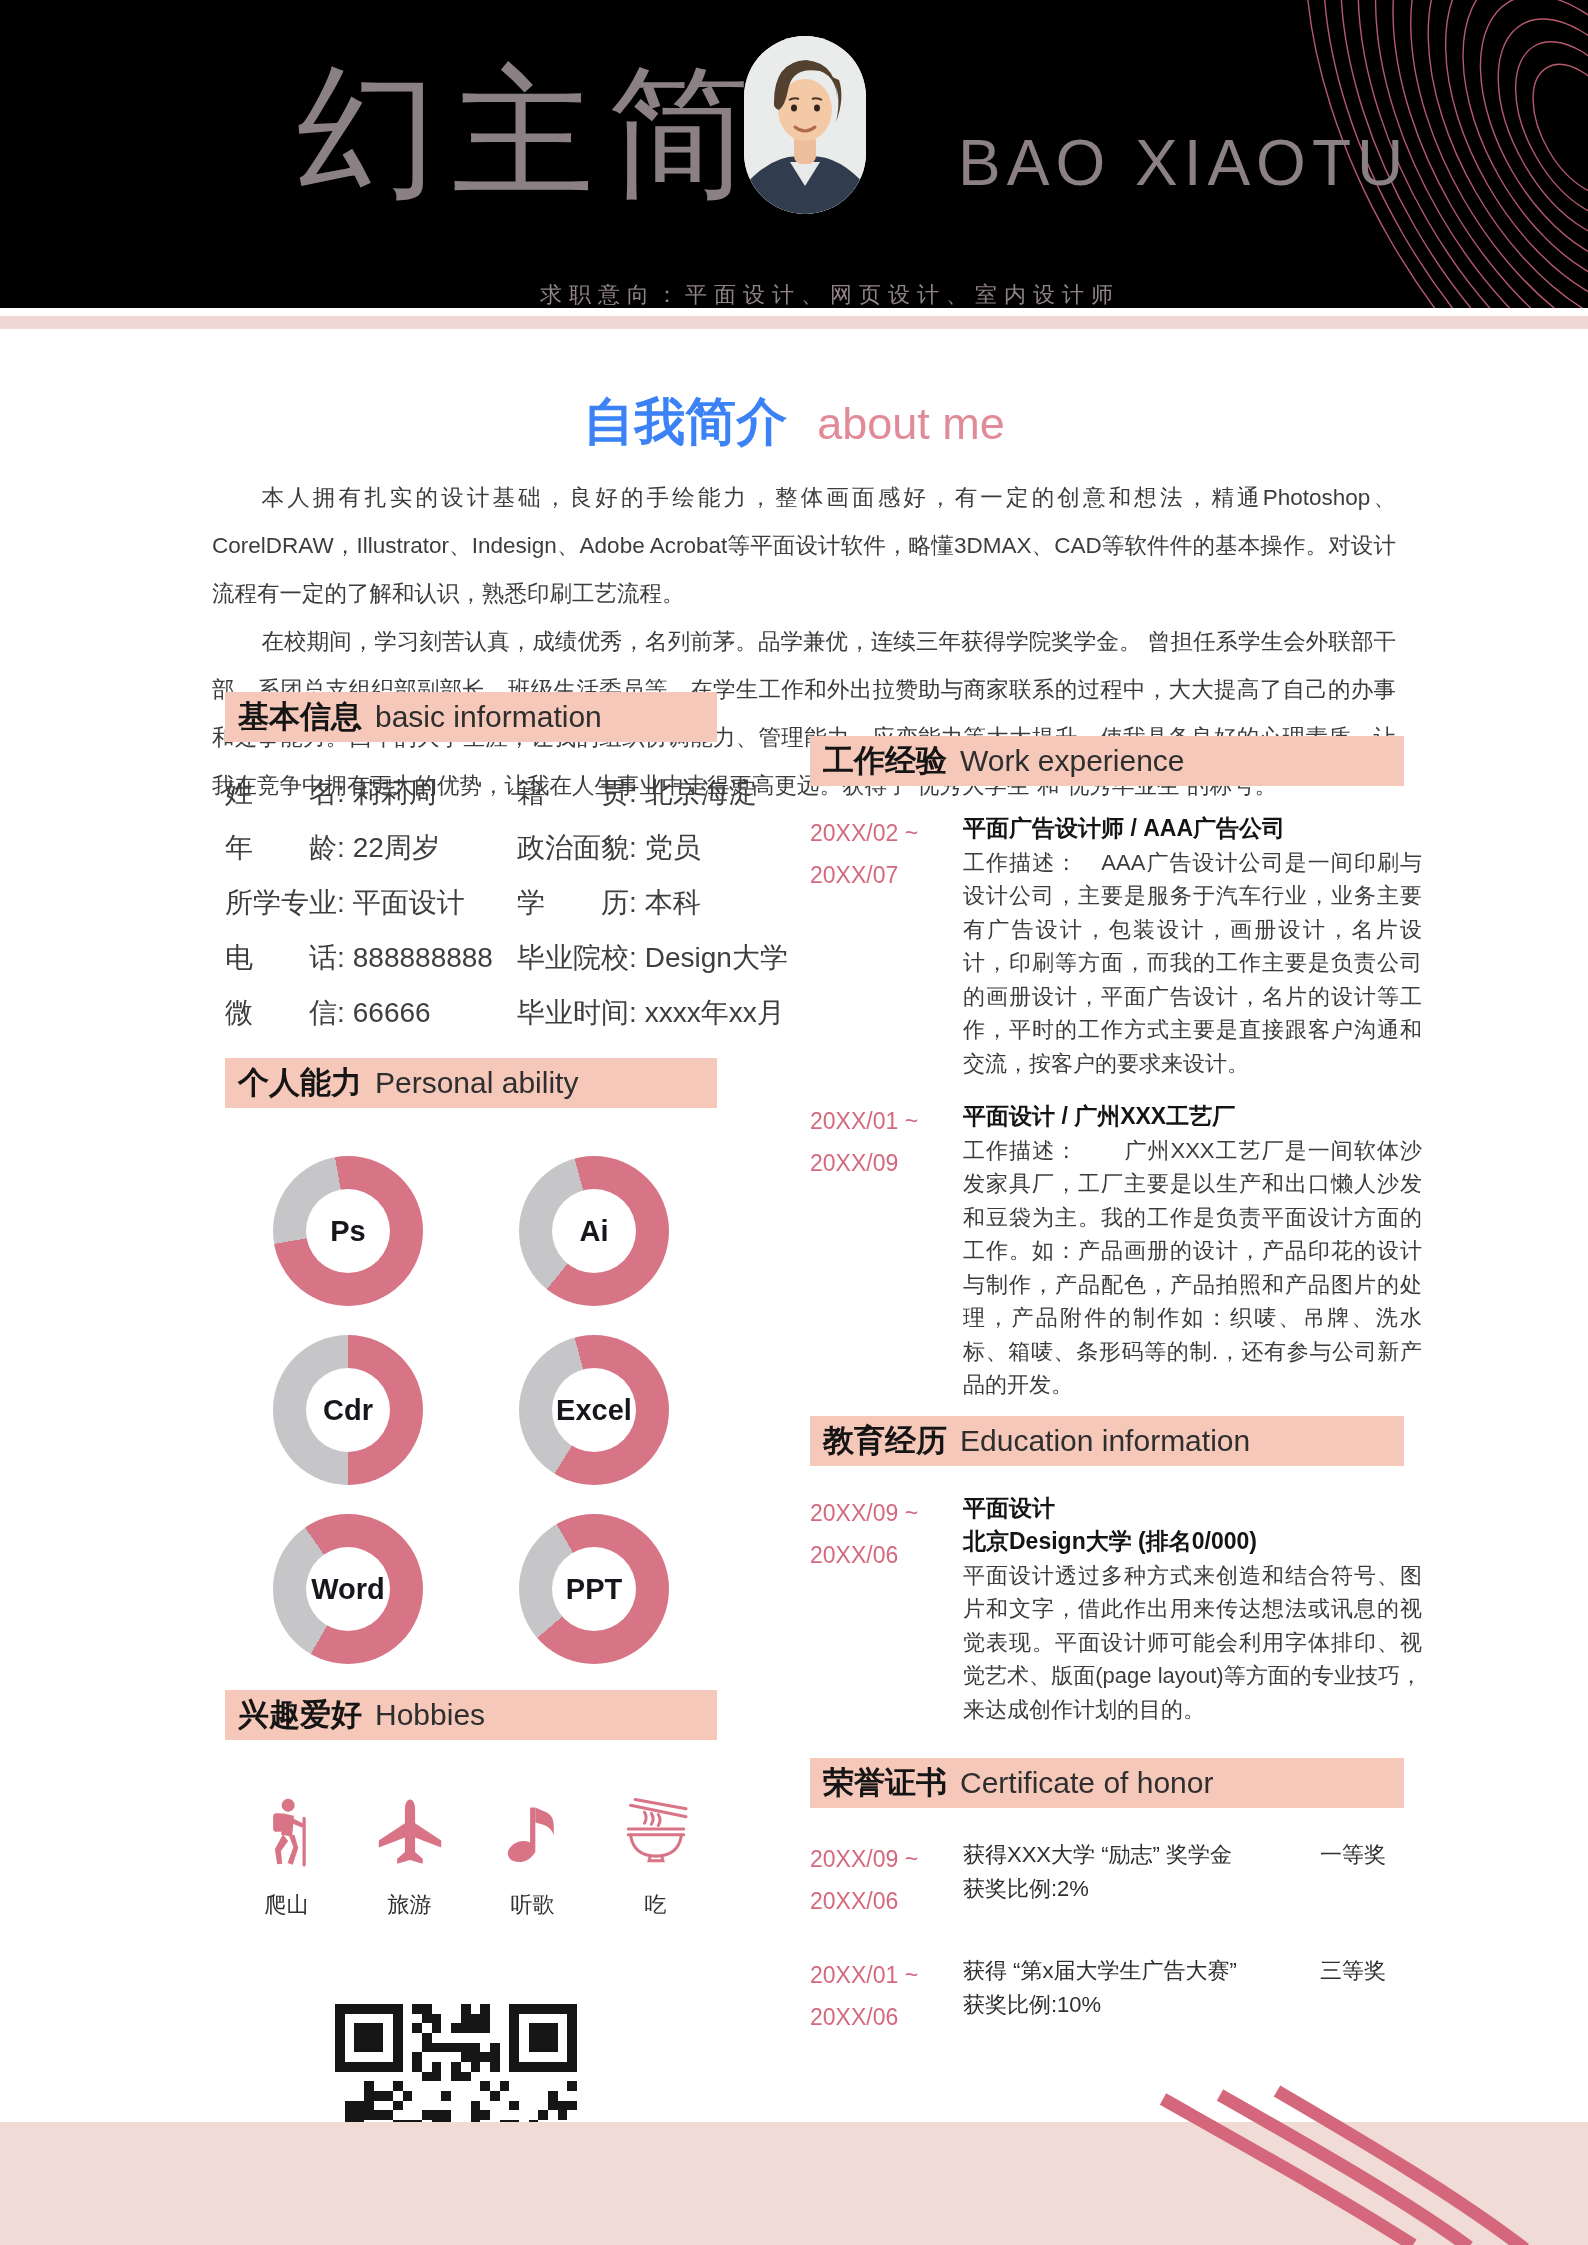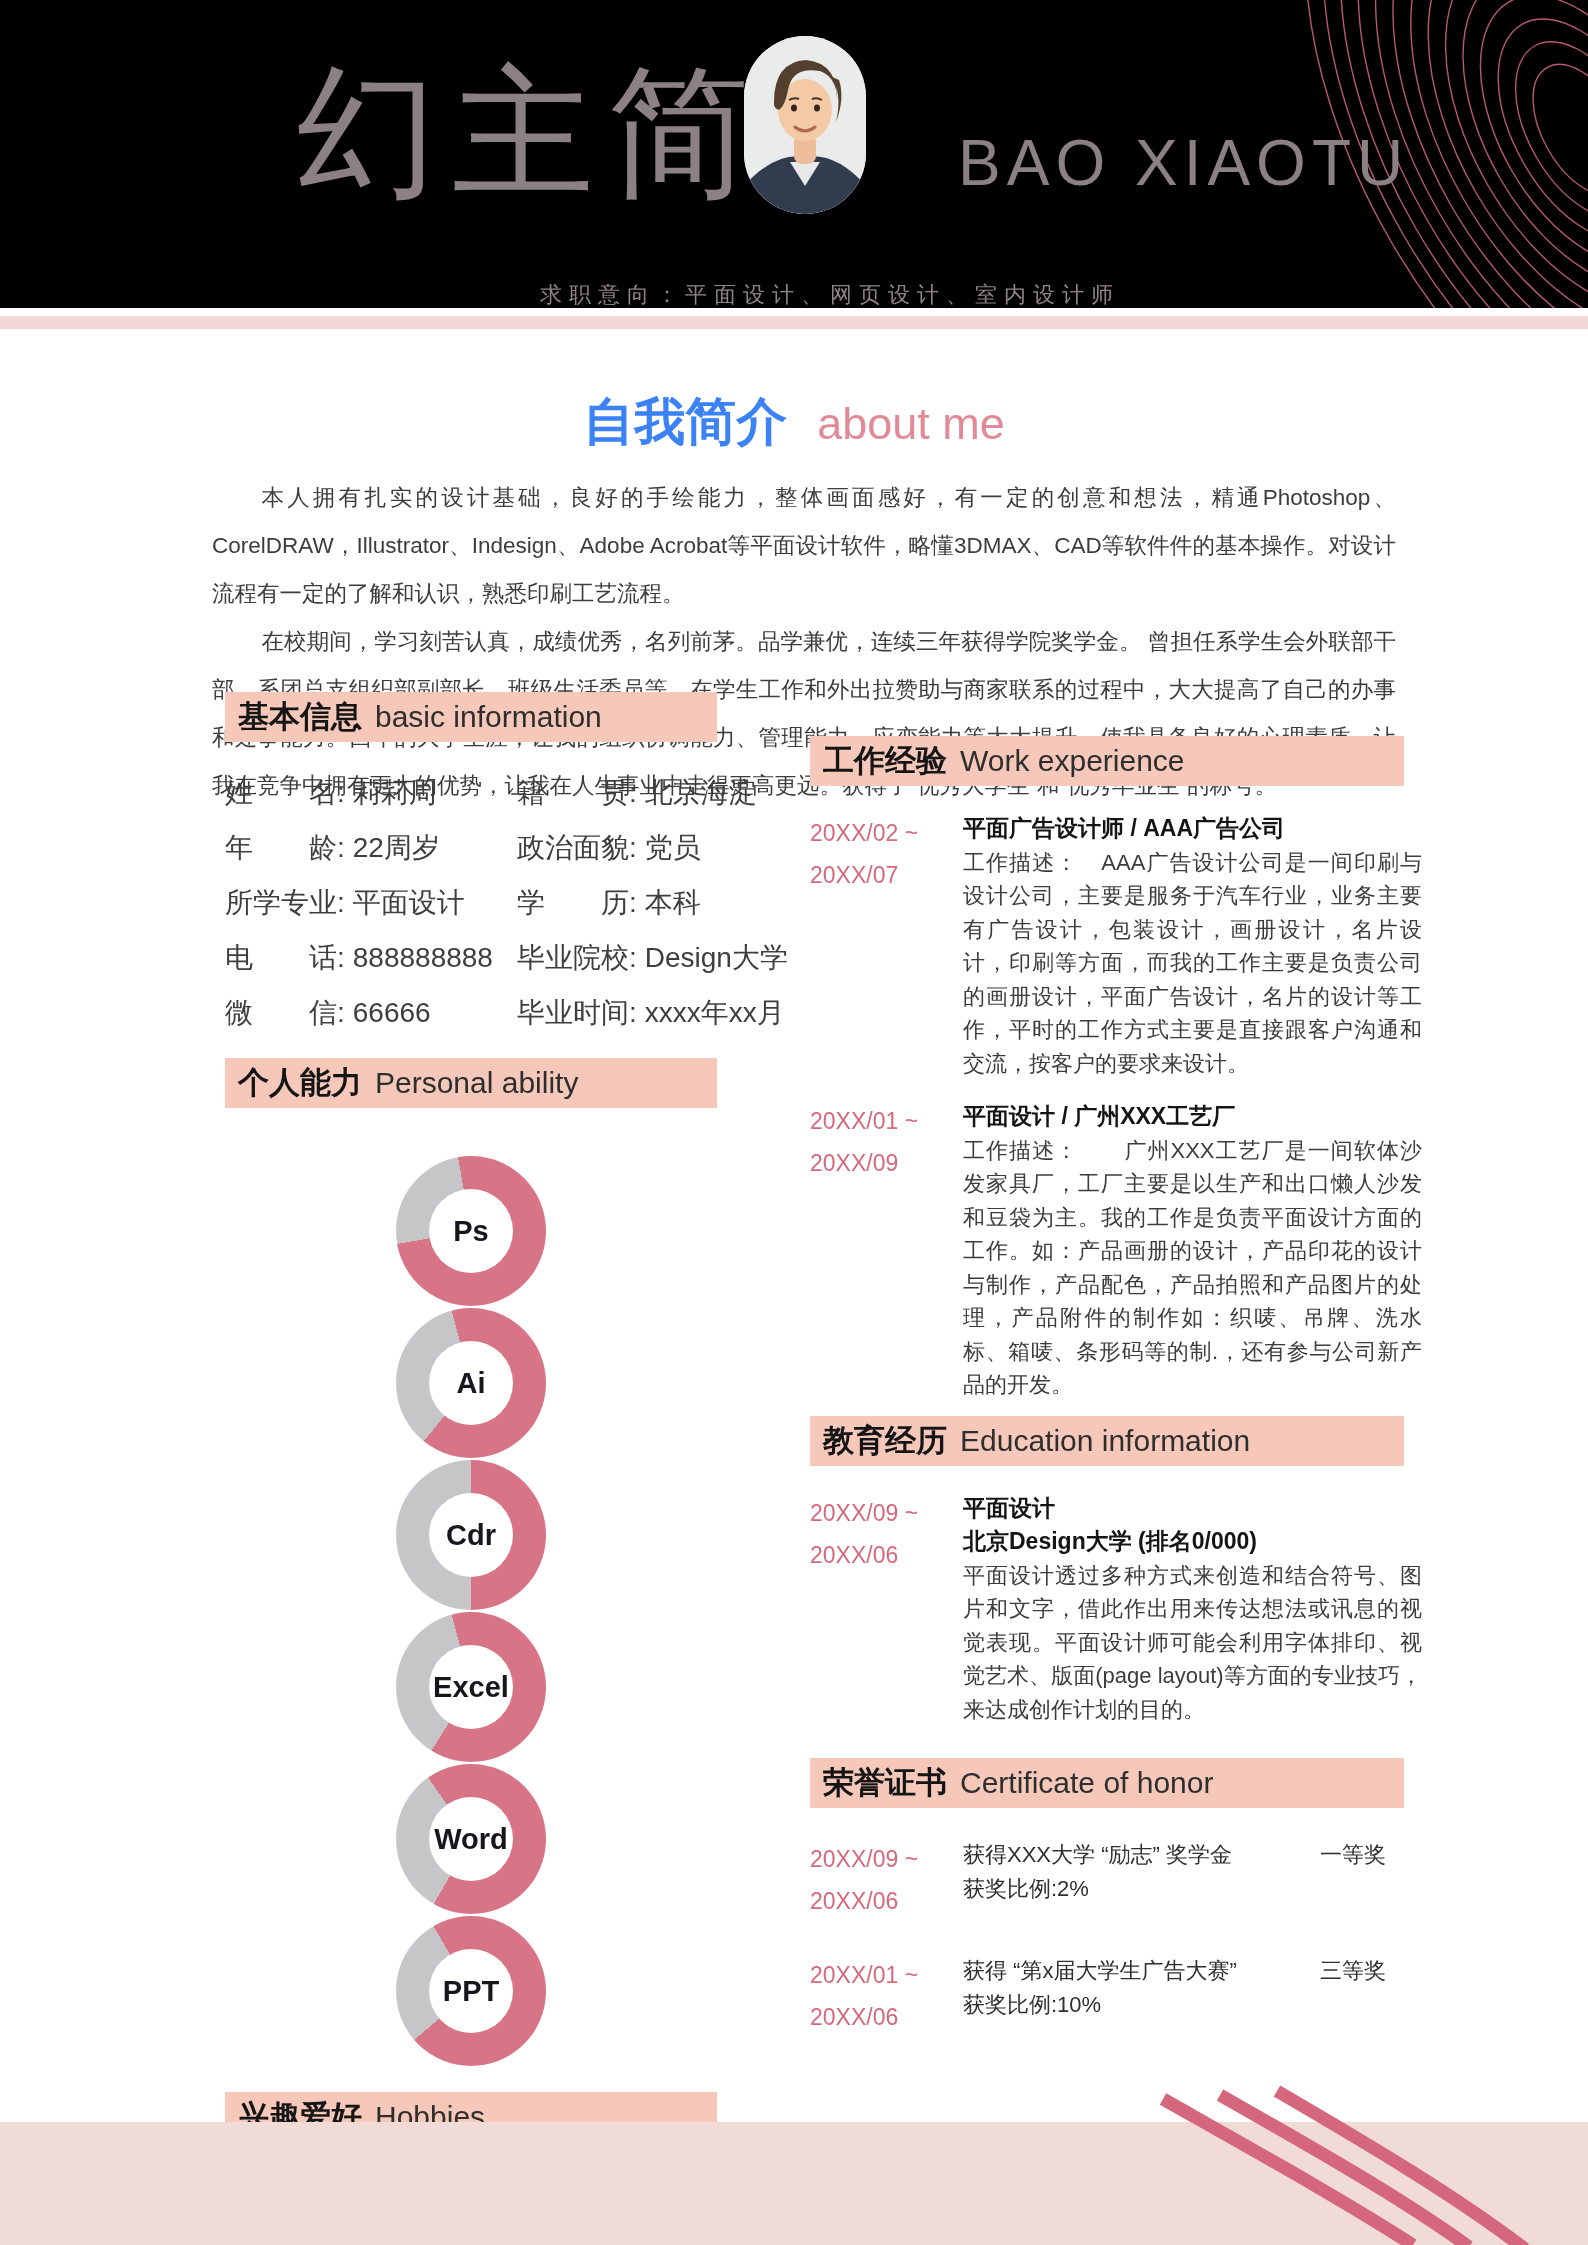--- a/index.html
+++ b/index.html
@@ -34,22 +34,22 @@
   .sec-zh{font-size:31px;font-weight:bold;color:#151515;white-space:nowrap;}
   .sec-en{font-size:30px;color:#2e2e2e;margin-left:13px;white-space:nowrap;}
 
   
   .info-grid{margin-top:32px;display:grid;grid-template-columns:292px 1fr;row-gap:17px;
              font-size:28px;color:#3e3e3e;}
   .info-item{white-space:nowrap;}
   .info-label{margin-right:8px;}
 
   
-  .donut-grid{display:grid;grid-template-columns:repeat(1,1fr);justify-items:center;
-              row-gap:2px;margin-top:48px;}
+  .donut-grid{display:grid;grid-template-columns:repeat(2,1fr);justify-items:center;
+              row-gap:29px;margin-top:48px;}
   .donut{width:150px;height:150px;border-radius:50%;position:relative;display:flex;
          align-items:center;justify-content:center;
          background:conic-gradient(from var(--rot,0deg), #d77486 calc(var(--p,60)*1%), #c6c6c8 0);}
   .donut::after{content:"";position:absolute;width:84px;height:84px;border-radius:50%;background:#fff;}
   .donut-label{position:relative;z-index:1;font-size:29px;font-weight:bold;color:#16161c;}
   .donut:nth-child(1){--rot:-10deg;} .donut:nth-child(2){--rot:-15deg;}
   .donut:nth-child(4){--rot:-15deg;} .donut:nth-child(5){--rot:-35deg;}
   .donut:nth-child(6){--rot:-30deg;}
 
   

